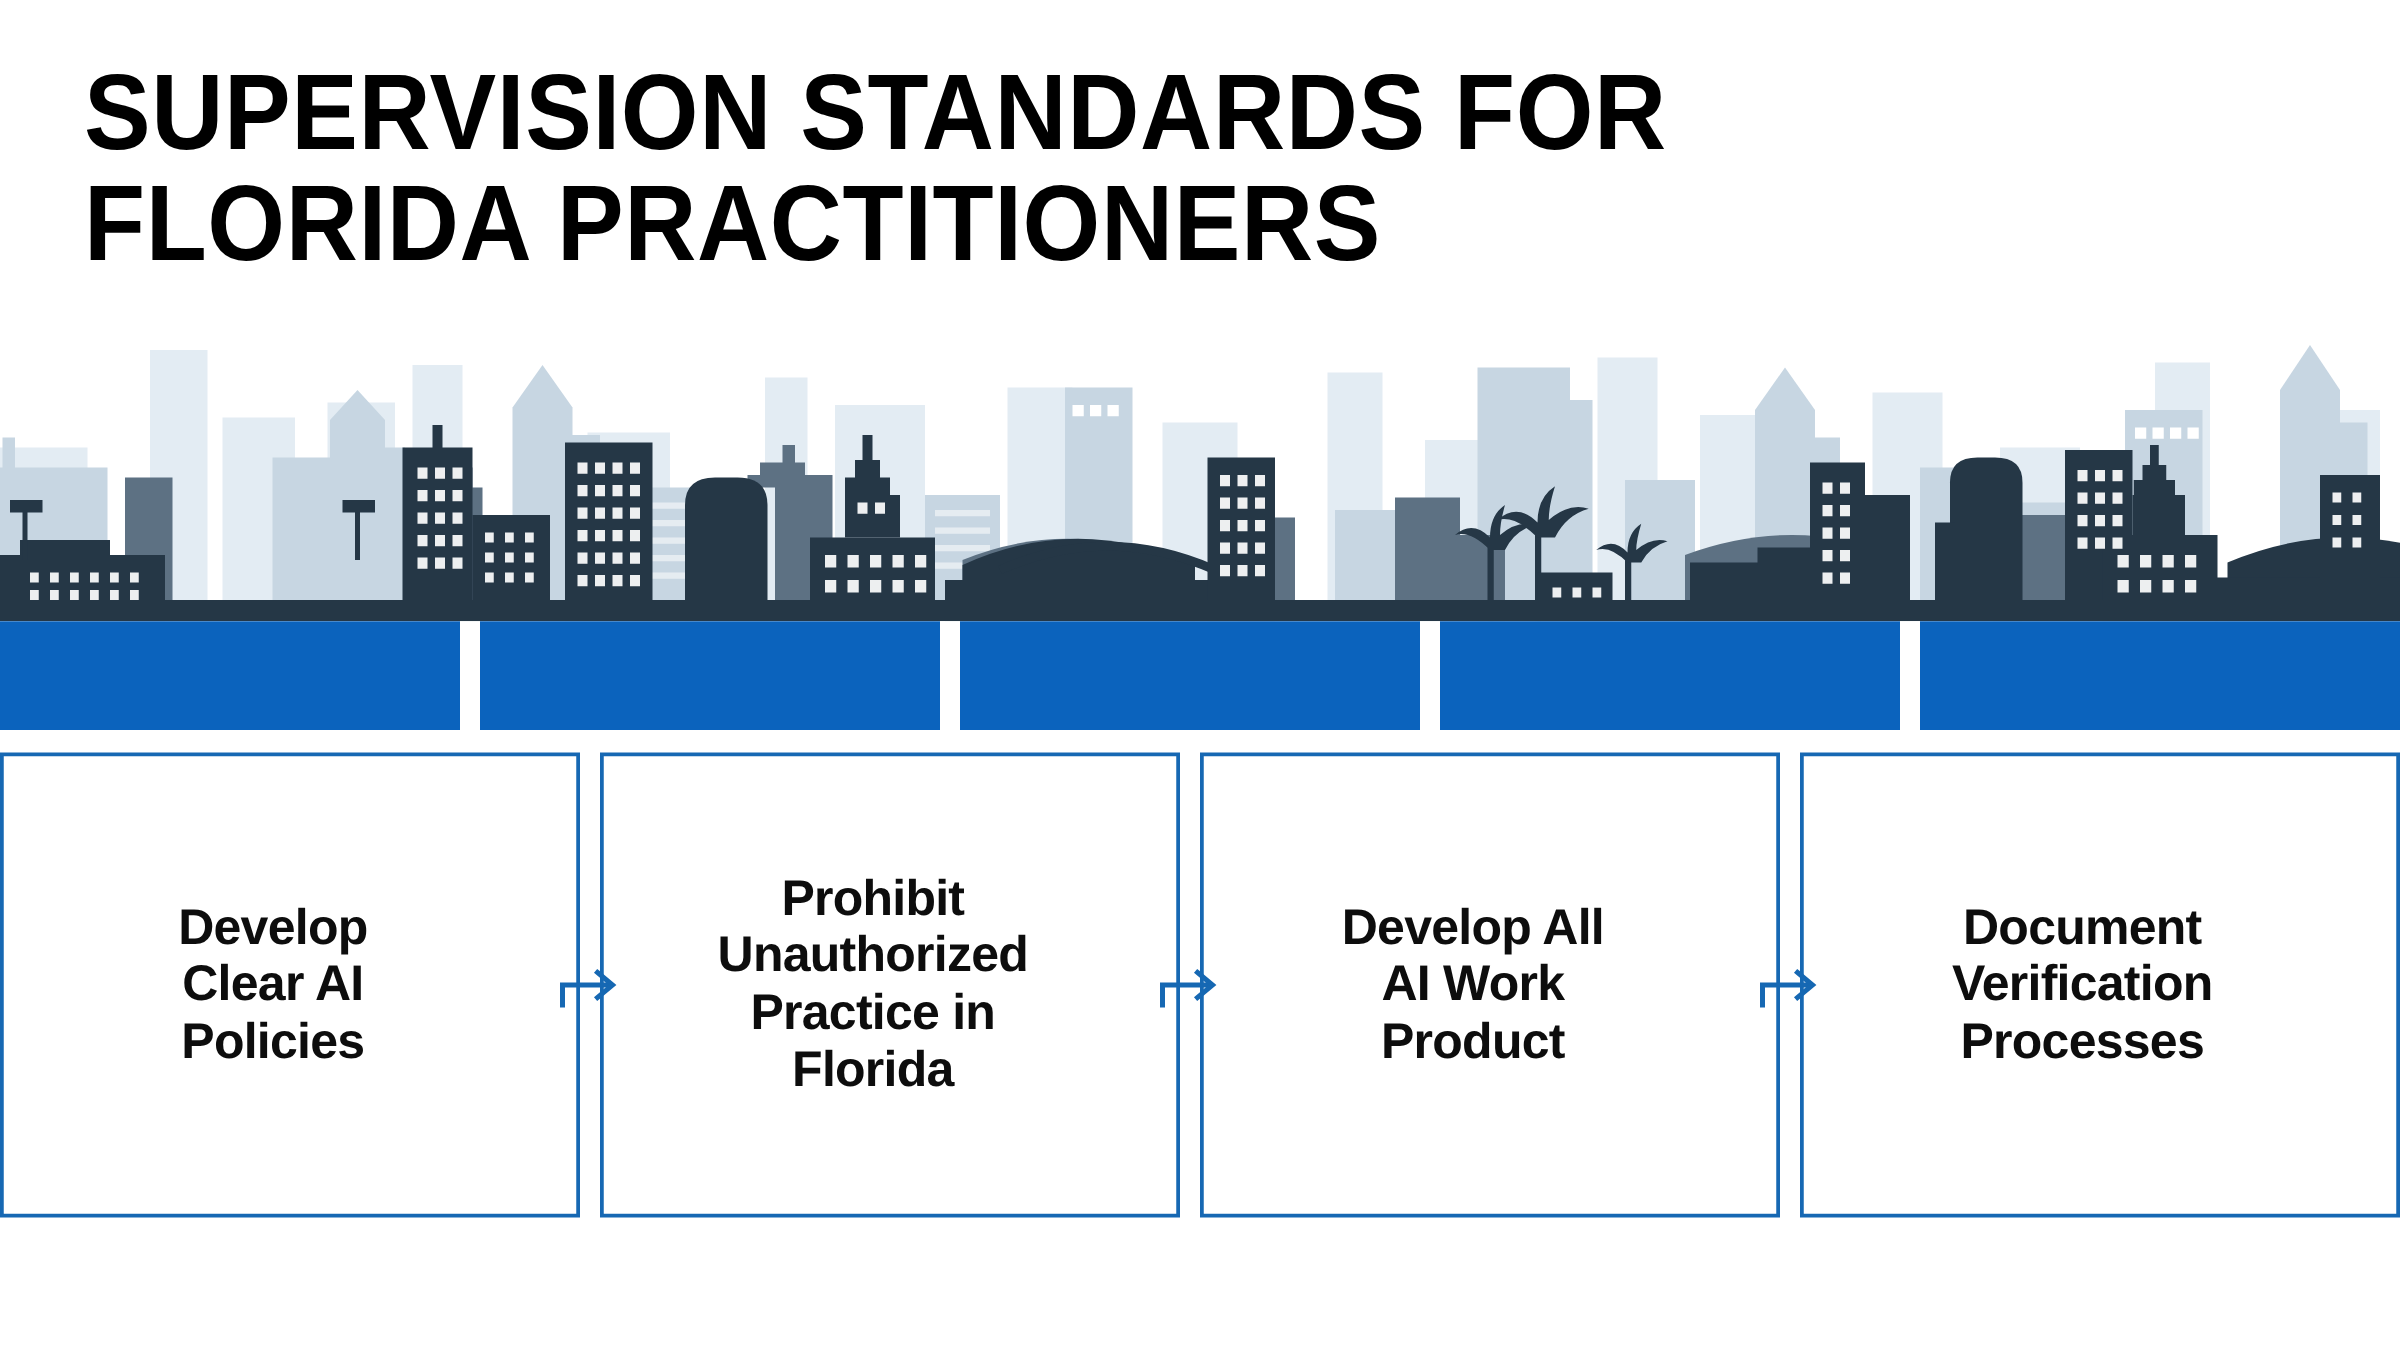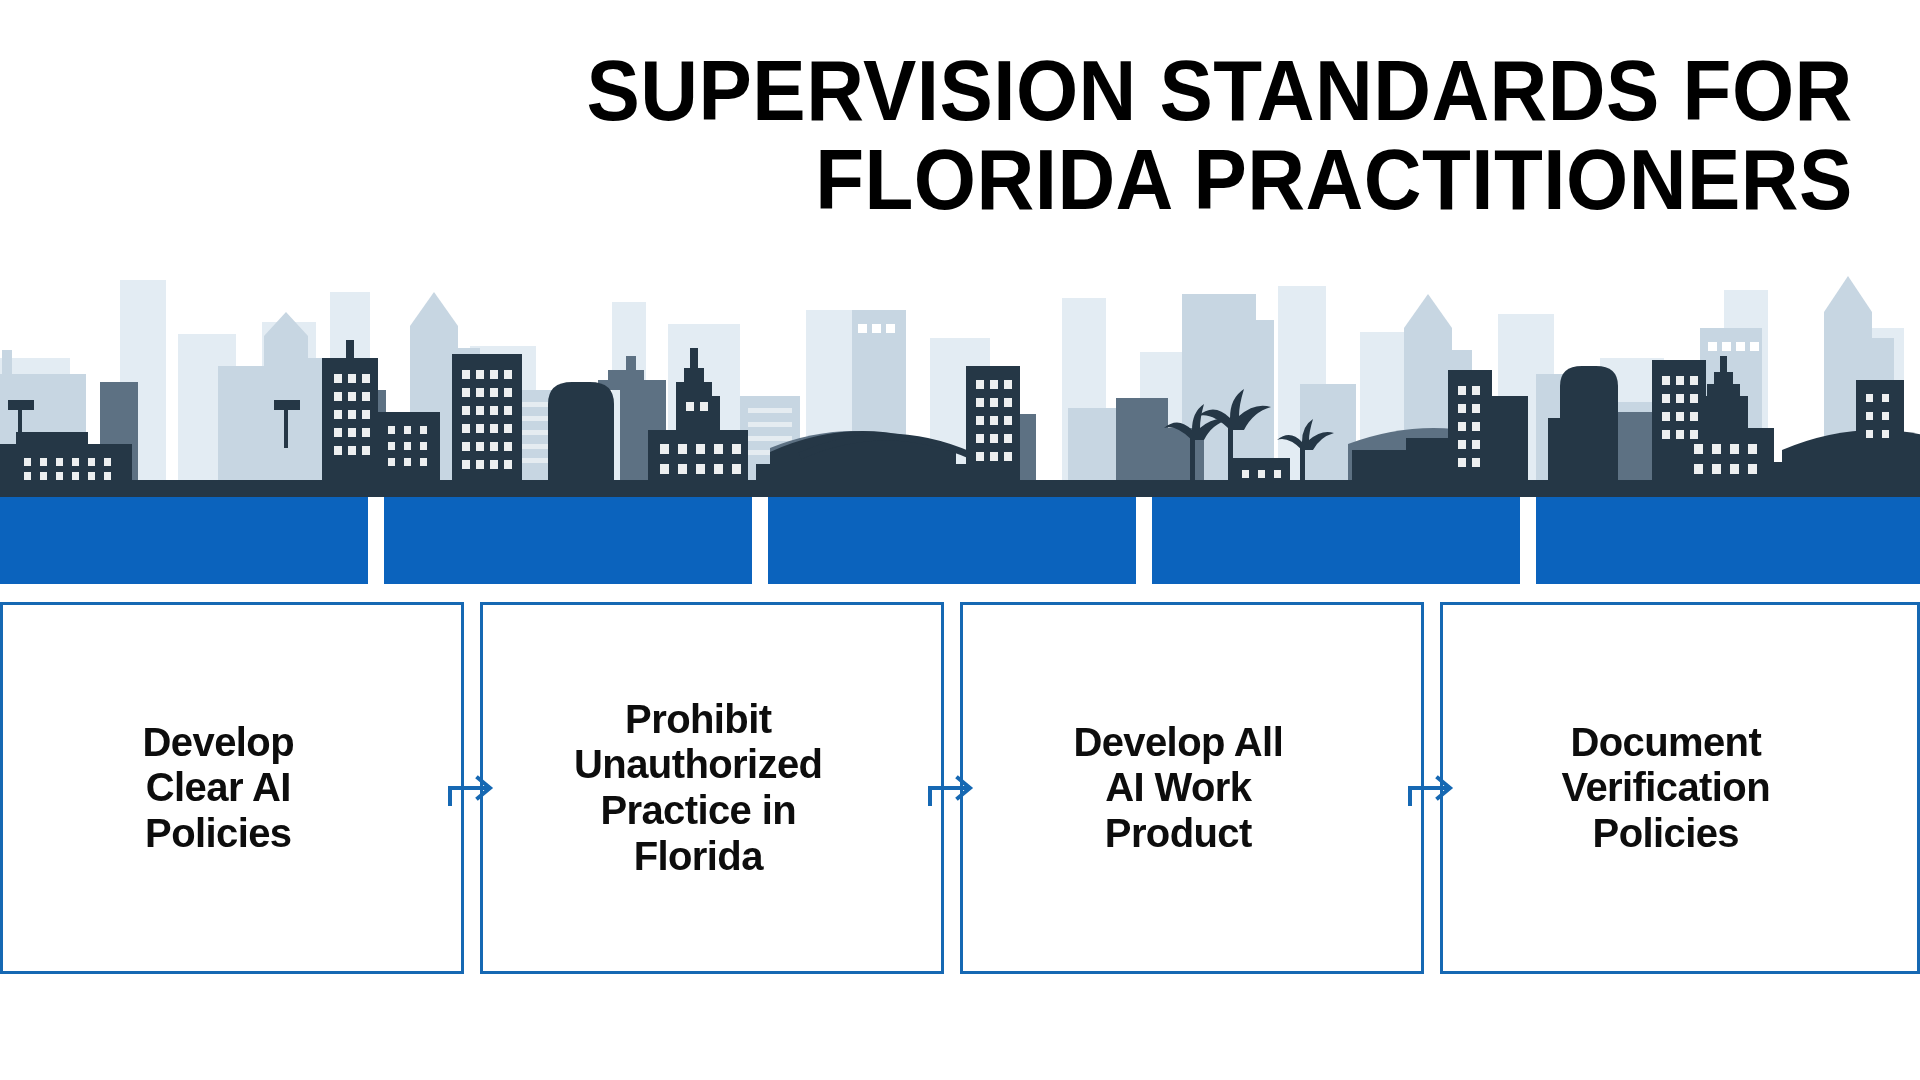--- a/index.html
+++ b/index.html
@@ -14,21 +14,21 @@
     font-family: "Liberation Sans", sans-serif;
     position: relative;
   }
 
   
   .title-block {
     position: absolute;
     top: 46px;
     left: 0;
     width: 1920px;
-    text-align: right;
+    text-align: left;
   }
   .title-line {
     display: block;
     font-family: "Liberation Sans Narrow", "Liberation Sans", sans-serif;
     font-weight: bold;
     font-size: 86px;
     line-height: 1.03;
     letter-spacing: 0.5px;
     color: #000000;
     transform: scaleX(0.93);
@@ -486,17 +486,17 @@
   <div class="step-cell">
     <span class="arrow">
       <svg width="48" height="40" viewBox="0 0 48 40" xmlns="http://www.w3.org/2000/svg">
         <path d="M2 38 L2 20 L40 20" fill="none" stroke="#1668b3" stroke-width="4"></path>
         <path d="M30 10 L42 20 L30 30" fill="none" stroke="#1668b3" stroke-width="4" stroke-linecap="square"></path>
       </svg>
     </span>
     <div class="step-box">
       <div class="step-label">Document
 Verification
-Policies</div>
+Processes</div>
     </div>
   </div>
 
 </div>
 
 </body></html>

